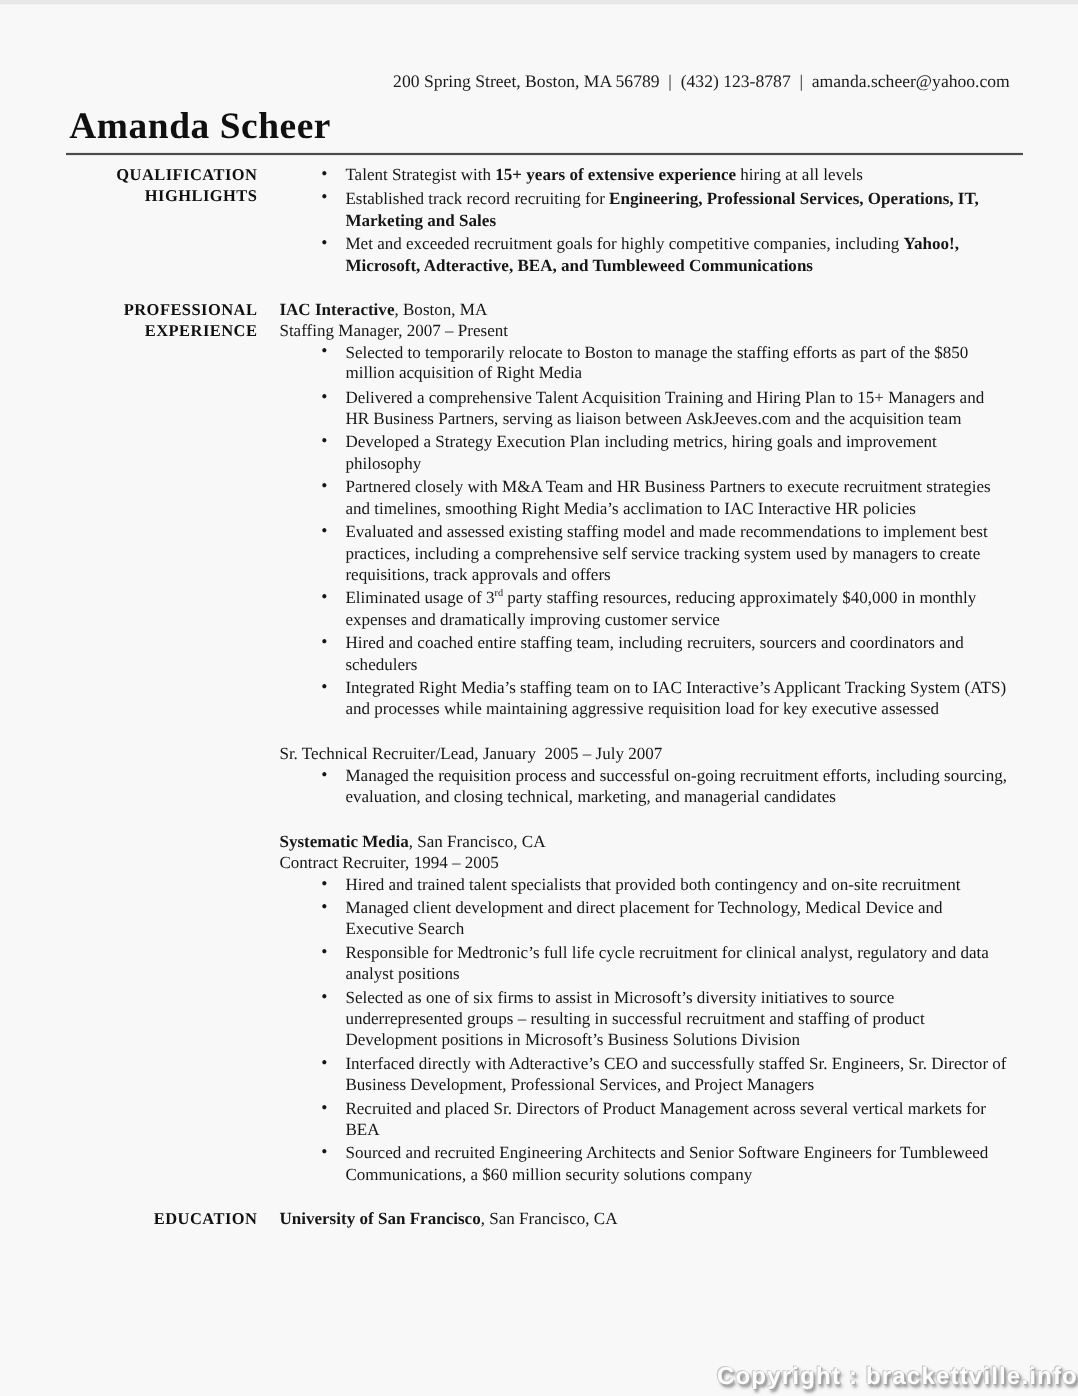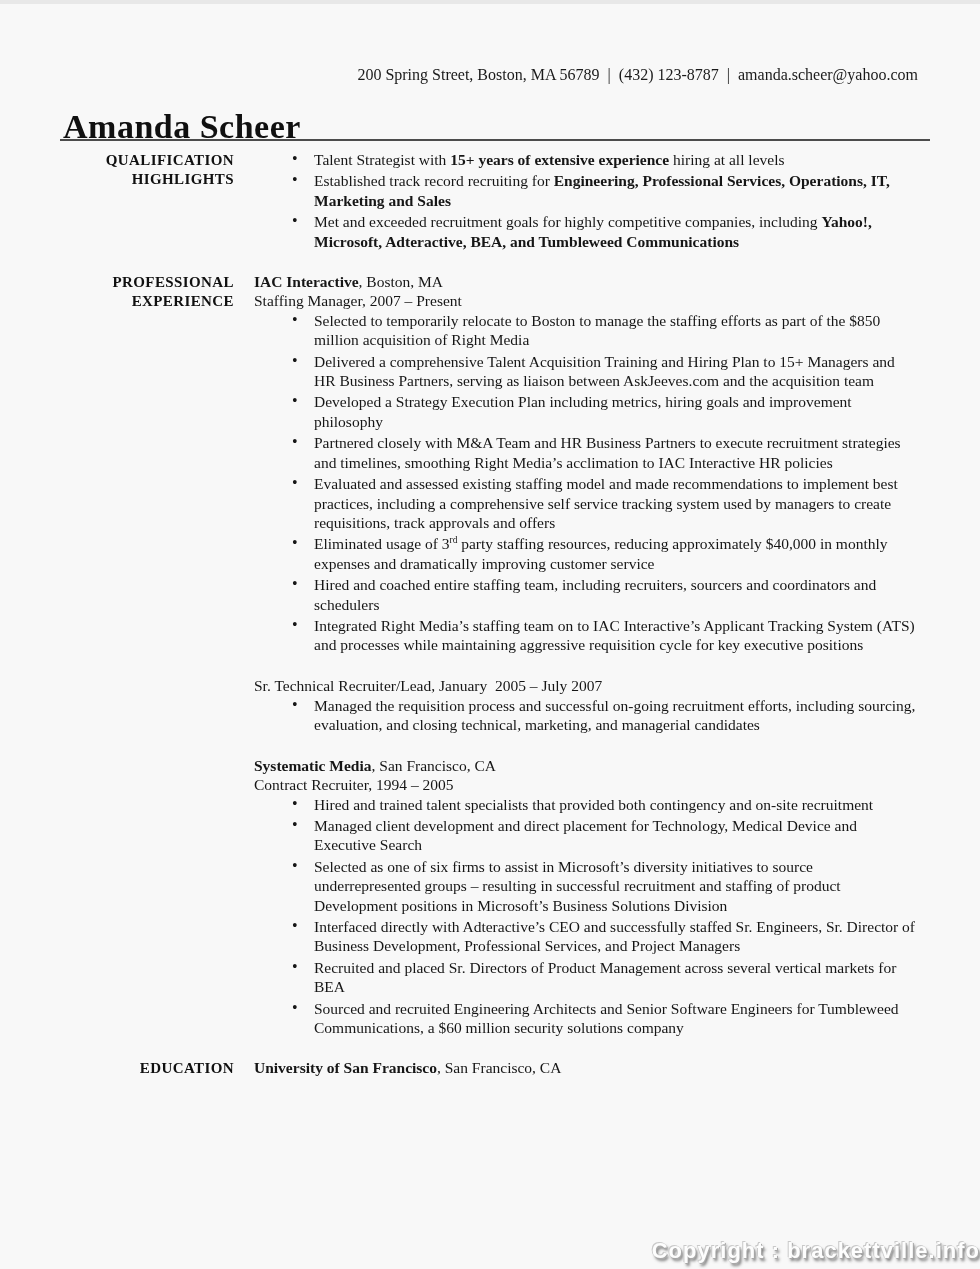--- a/index.html
+++ b/index.html
@@ -16,21 +16,21 @@
   .contact-line {
     position: absolute;
     top: 62px;
     right: 62px;
     font-size: 16px;
     white-space: pre;
     color: #1a1a1a;
   }
   .resume-name {
     position: absolute;
-    top: 104px;
+    top: 92px;
     left: 63px;
     font-size: 34px;
     font-weight: bold;
     letter-spacing: 0.5px;
     line-height: 38px;
     color: #101010;
   }
   .name-rule {
     position: absolute;
     top: 135px;
@@ -131,33 +131,34 @@
           <div class="line"><b>IAC Interactive</b><span>, Boston, MA</span></div>
           <div class="line"><span>Staffing Manager, 2007 – Present</span></div>
           <div class="bullets">
             <div class="bullet"><span>Selected to temporarily relocate to Boston to manage the staffing efforts as part of the $850 million acquisition of Right Media</span></div>
             <div class="bullet"><span>Delivered a comprehensive Talent Acquisition Training and Hiring Plan to 15+ Managers and HR Business Partners, serving as liaison between AskJeeves.com and the acquisition team</span></div>
             <div class="bullet"><span>Developed a Strategy Execution Plan including metrics, hiring goals and improvement philosophy</span></div>
             <div class="bullet"><span>Partnered closely with M&amp;A Team and HR Business Partners to execute recruitment strategies and timelines, smoothing Right Media’s acclimation to IAC Interactive HR policies</span></div>
             <div class="bullet"><span>Evaluated and assessed existing staffing model and made recommendations to implement best practices, including a comprehensive self service tracking system used by managers to create requisitions, track approvals and offers</span></div>
             <div class="bullet"><span>Eliminated usage of 3</span><sup>rd</sup><span> party staffing resources, reducing approximately $40,000 in monthly expenses and dramatically improving customer service</span></div>
             <div class="bullet"><span>Hired and coached entire staffing team, including recruiters, sourcers and coordinators and schedulers</span></div>
-            <div class="bullet"><span>Integrated Right Media’s staffing team on to IAC Interactive’s Applicant Tracking System (ATS) and processes while maintaining aggressive requisition cycle for key executive positions</span></div>
+            <div class="bullet"><span>Integrated Right Media’s staffing team on to IAC Interactive’s Applicant Tracking System (ATS) and processes while maintaining aggressive requisition load for key executive assessed</span></div>
           </div>
           <div class="spacer"></div>
           <div class="line"><span>Sr. Technical Recruiter/Lead, January  2005 – July 2007</span></div>
           <div class="bullets">
             <div class="bullet"><span>Managed the requisition process and successful on-going recruitment efforts, including sourcing, evaluation, and closing technical, marketing, and managerial candidates</span></div>
           </div>
           <div class="spacer"></div>
           <div class="line"><b>Systematic Media</b><span>, San Francisco, CA</span></div>
           <div class="line"><span>Contract Recruiter, 1994 – 2005</span></div>
           <div class="bullets">
             <div class="bullet"><span>Hired and trained talent specialists that provided both contingency and on-site recruitment</span></div>
             <div class="bullet"><span>Managed client development and direct placement for Technology, Medical Device and Executive Search</span></div>
+            <div class="bullet"><span>Responsible for Medtronic’s full life cycle recruitment for clinical analyst, regulatory and data analyst positions</span></div>
             <div class="bullet"><span>Selected as one of six firms to assist in Microsoft’s diversity initiatives to source underrepresented groups – resulting in successful recruitment and staffing of product Development positions in Microsoft’s Business Solutions Division</span></div>
             <div class="bullet"><span>Interfaced directly with Adteractive’s CEO and successfully staffed Sr. Engineers, Sr. Director of Business Development, Professional Services, and Project Managers</span></div>
             <div class="bullet"><span>Recruited and placed Sr. Directors of Product Management across several vertical markets for BEA</span></div>
             <div class="bullet"><span>Sourced and recruited Engineering Architects and Senior Software Engineers for Tumbleweed Communications, a $60 million security solutions company</span></div>
           </div>
         </div>
       </div>
       <div class="section">
         <div class="section-label">
           <div>EDUCATION</div>

